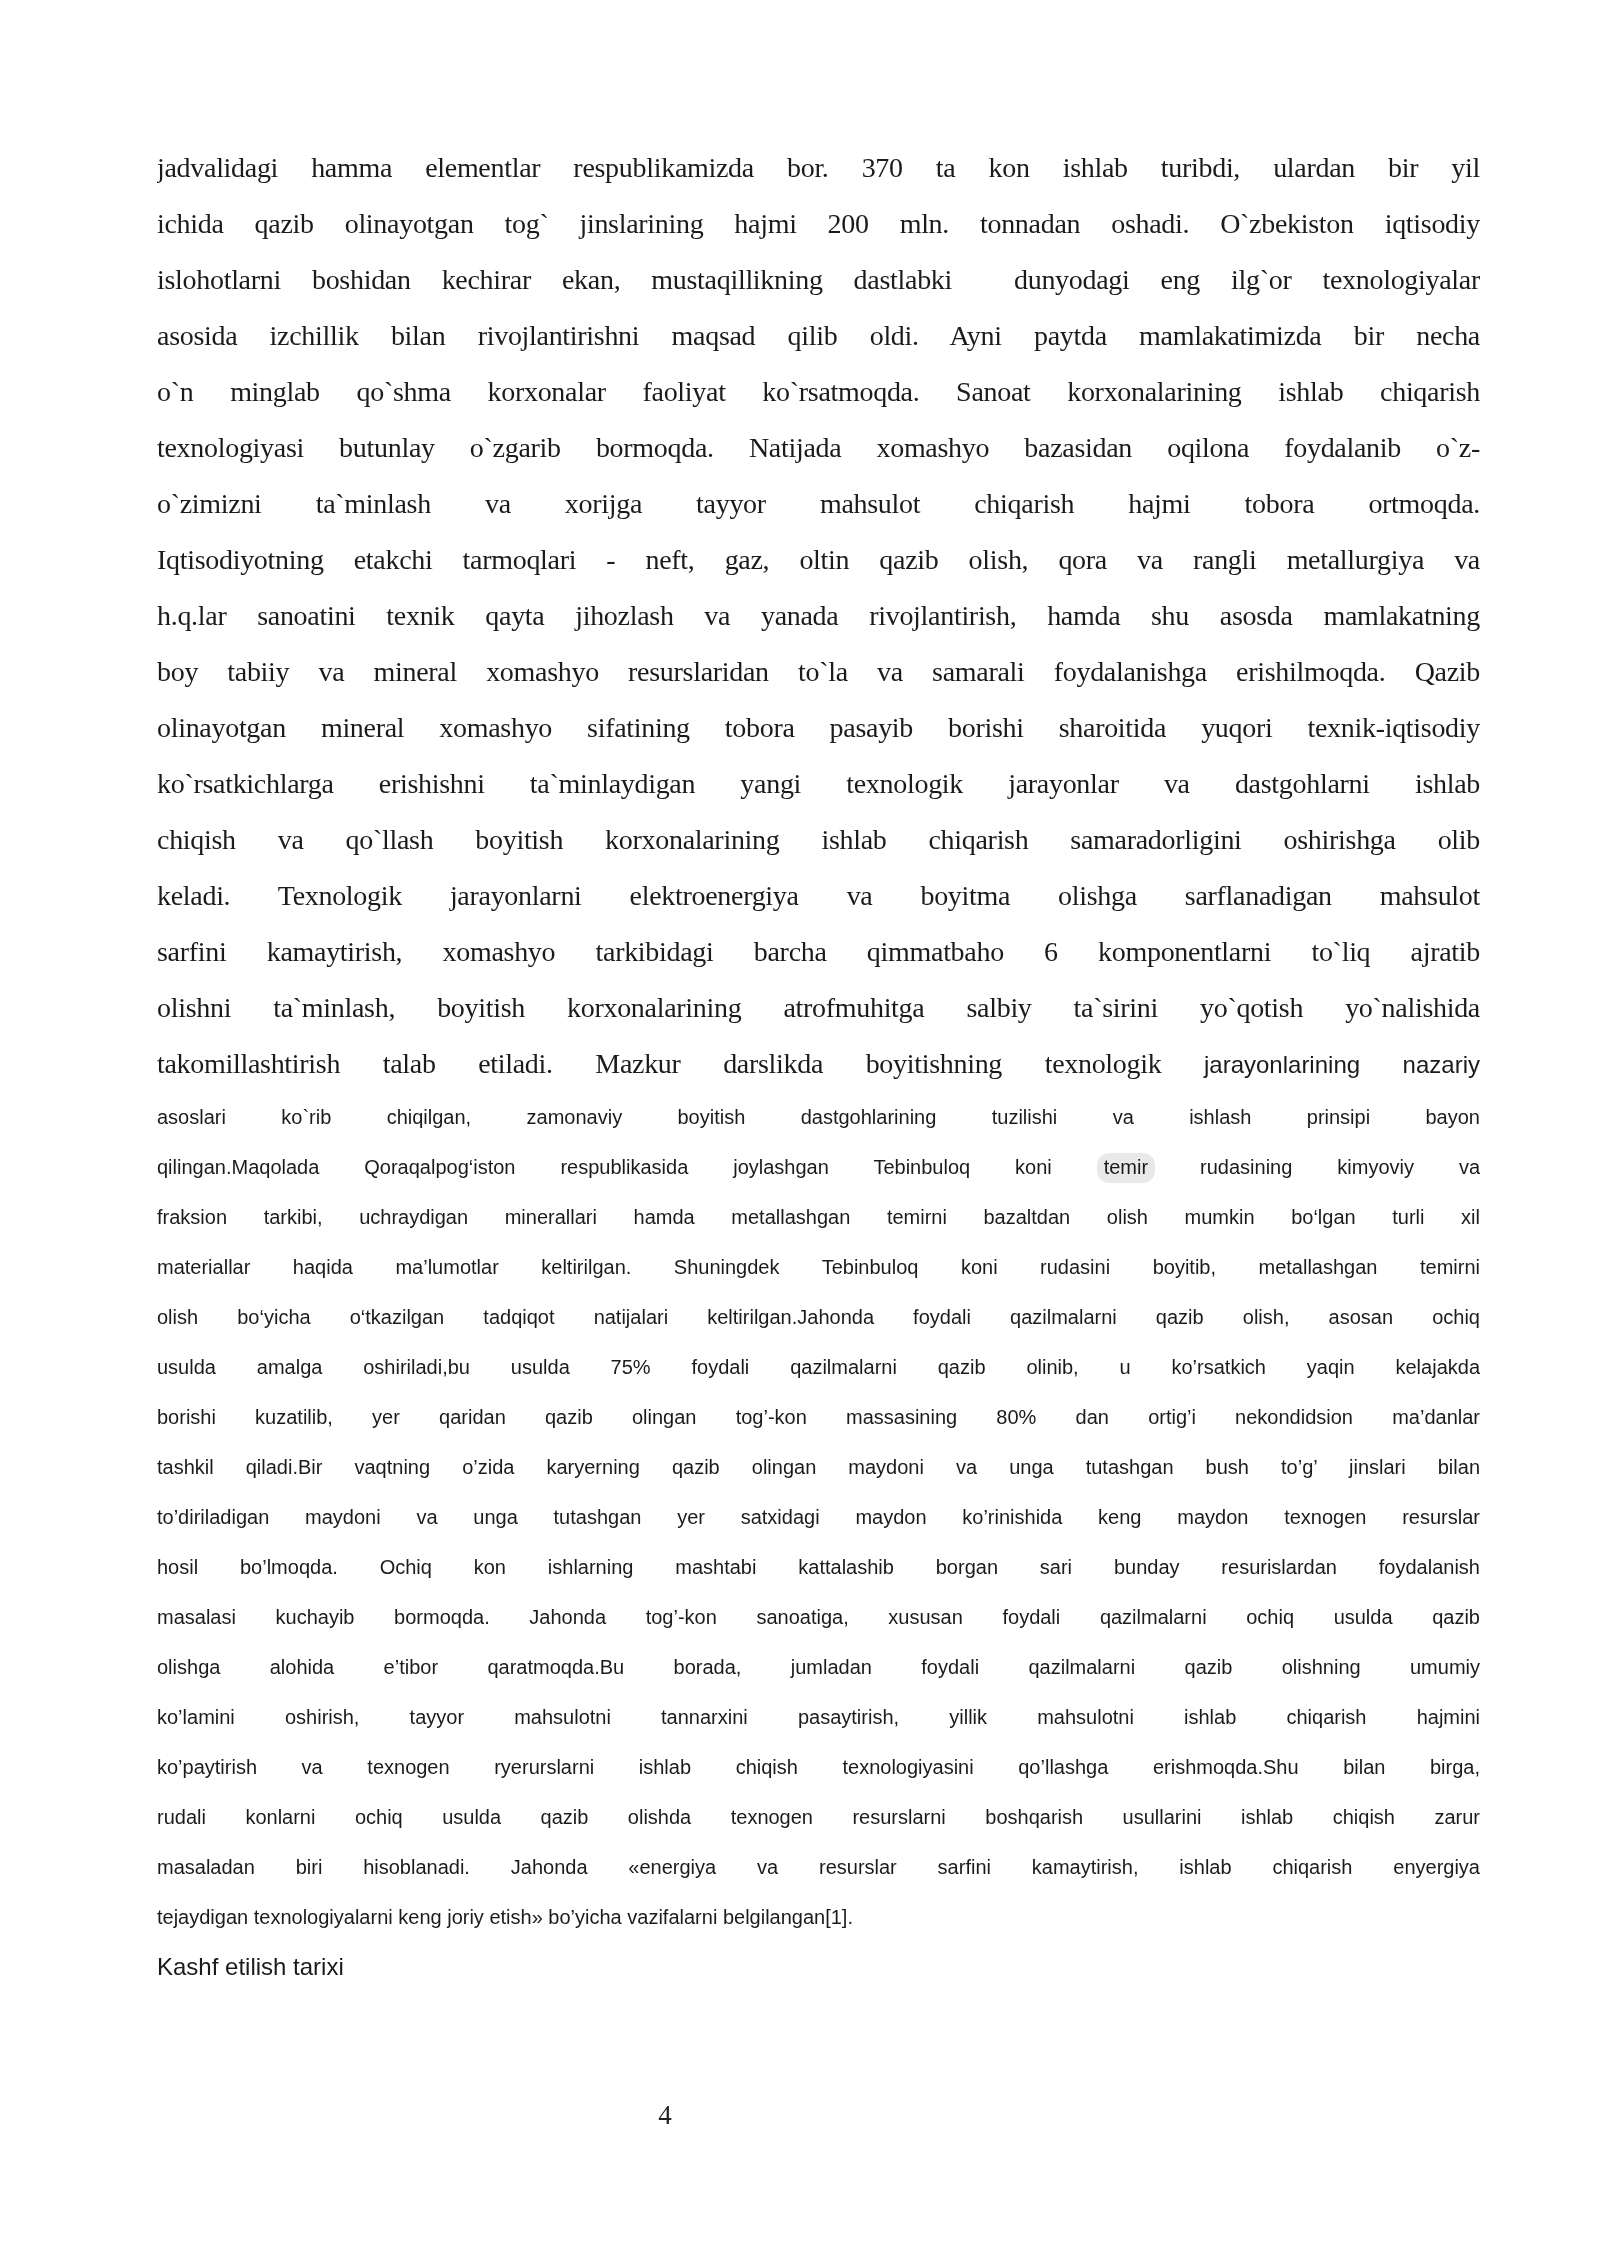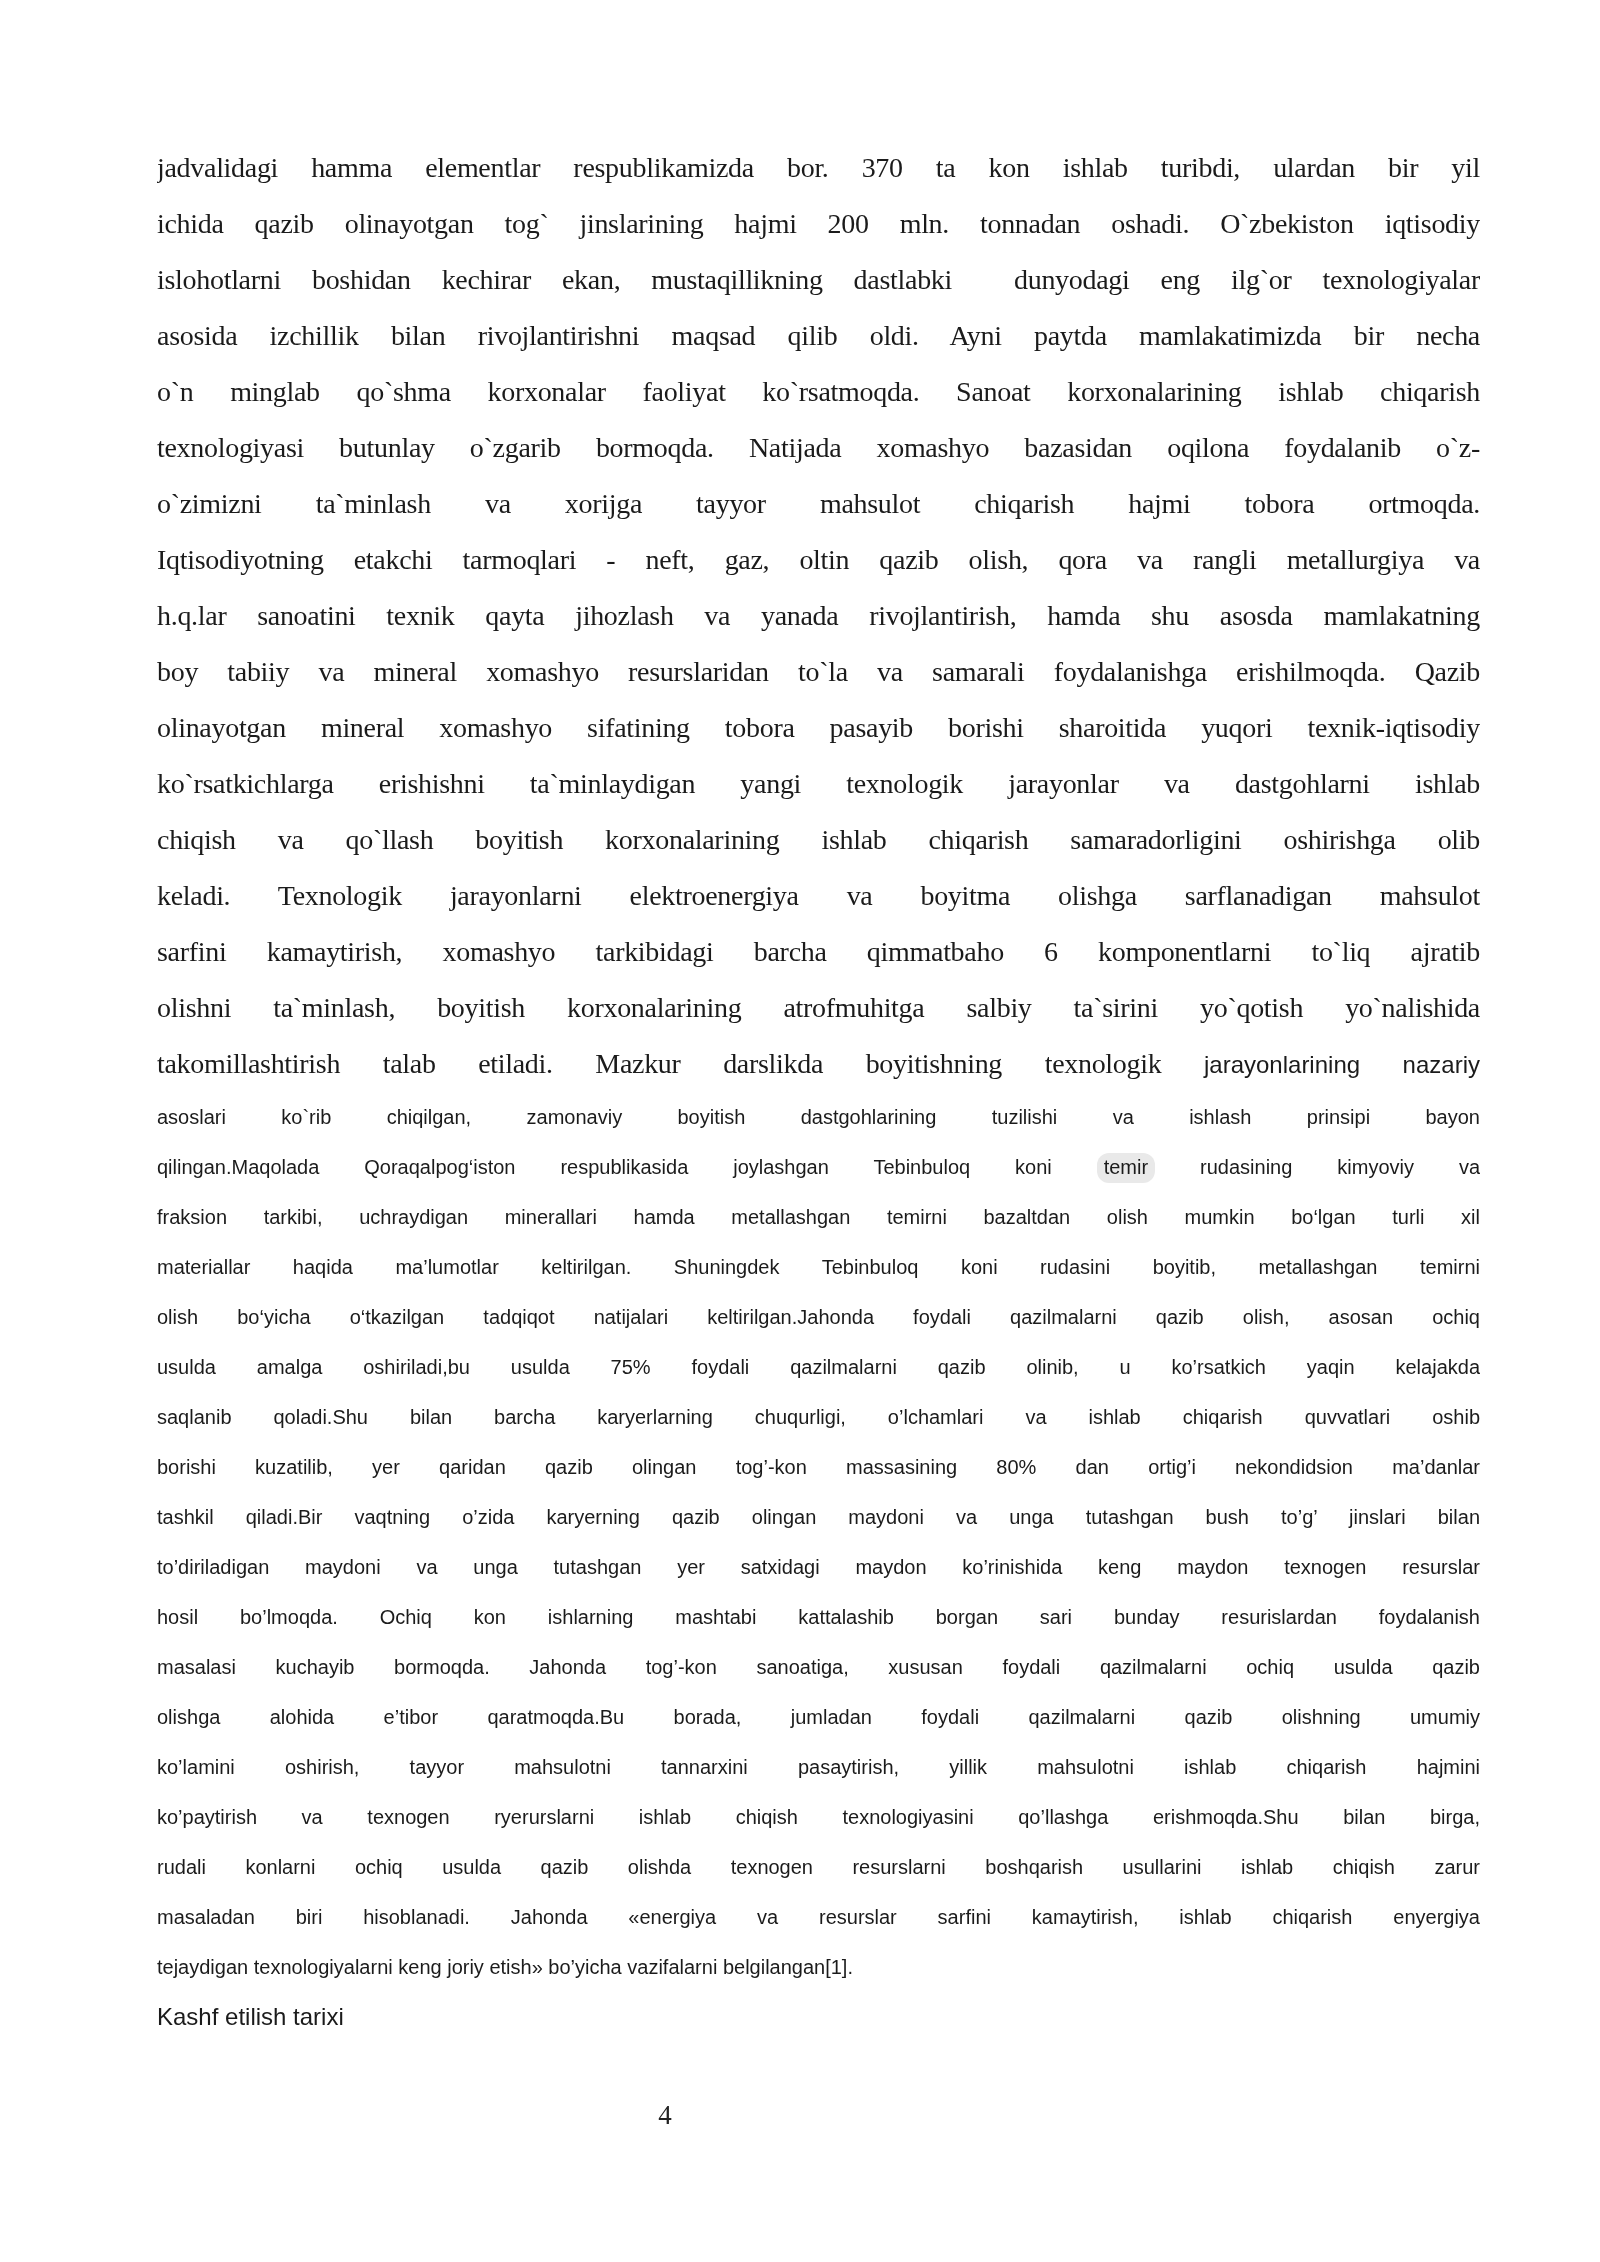--- a/index.html
+++ b/index.html
@@ -91,21 +91,20 @@
       <span>takomillashtirish talab etiladi. Mazkur darslikda boyitishning texnologik </span><span class="sans-inline">jarayonlarining nazariy</span>
     </div>
     <div class="ln sans">asoslari ko`rib chiqilgan, zamonaviy boyitish dastgohlarining tuzilishi va ishlash prinsipi bayon</div>
     <div class="ln sans">
       <span>qilingan.Maqolada Qoraqalpog‘iston respublikasida joylashgan Tebinbuloq koni </span><span class="hl" style="background: rgb(233, 233, 233);">temir</span><span> rudasining kimyoviy va</span>
     </div>
     <div class="ln sans">fraksion tarkibi, uchraydigan minerallari hamda metallashgan temirni bazaltdan olish mumkin bo‘lgan turli xil</div>
     <div class="ln sans">materiallar haqida ma’lumotlar keltirilgan. Shuningdek Tebinbuloq koni rudasini boyitib, metallashgan temirni</div>
     <div class="ln sans">olish bo‘yicha o‘tkazilgan tadqiqot natijalari keltirilgan.Jahonda foydali qazilmalarni qazib olish, asosan ochiq</div>
     <div class="ln sans">usulda amalga oshiriladi,bu usulda 75% foydali qazilmalarni qazib olinib, u ko’rsatkich yaqin kelajakda</div>
-    <div class="ln sans">saqlanib qoladi.Shu bilan barcha karyerlarning chuqurligi, o’lchamlari va ishlab chiqarish quvvatlari oshib</div>
     <div class="ln sans">borishi kuzatilib, yer qaridan qazib olingan tog’-kon massasining 80% dan ortig’i nekondidsion ma’danlar</div>
     <div class="ln sans">tashkil qiladi.Bir vaqtning o’zida karyerning qazib olingan maydoni va unga tutashgan bush to’g’ jinslari bilan</div>
     <div class="ln sans">to’diriladigan maydoni va unga tutashgan yer satxidagi maydon ko’rinishida keng maydon texnogen resurslar</div>
     <div class="ln sans">hosil bo’lmoqda. Ochiq kon ishlarning mashtabi kattalashib borgan sari bunday resurislardan foydalanish</div>
     <div class="ln sans">masalasi kuchayib bormoqda. Jahonda tog’-kon sanoatiga, xususan foydali qazilmalarni ochiq usulda qazib</div>
     <div class="ln sans">olishga alohida e’tibor qaratmoqda.Bu borada, jumladan foydali qazilmalarni qazib olishning umumiy</div>
     <div class="ln sans">ko’lamini oshirish, tayyor mahsulotni tannarxini pasaytirish, yillik mahsulotni ishlab chiqarish hajmini</div>
     <div class="ln sans">ko’paytirish va texnogen ryerurslarni ishlab chiqish texnologiyasini qo’llashga erishmoqda.Shu bilan birga,</div>
     <div class="ln sans">rudali konlarni ochiq usulda qazib olishda texnogen resurslarni boshqarish usullarini ishlab chiqish zarur</div>
     <div class="ln sans">masaladan biri hisoblanadi. Jahonda «energiya va resurslar sarfini kamaytirish, ishlab chiqarish enyergiya</div>

